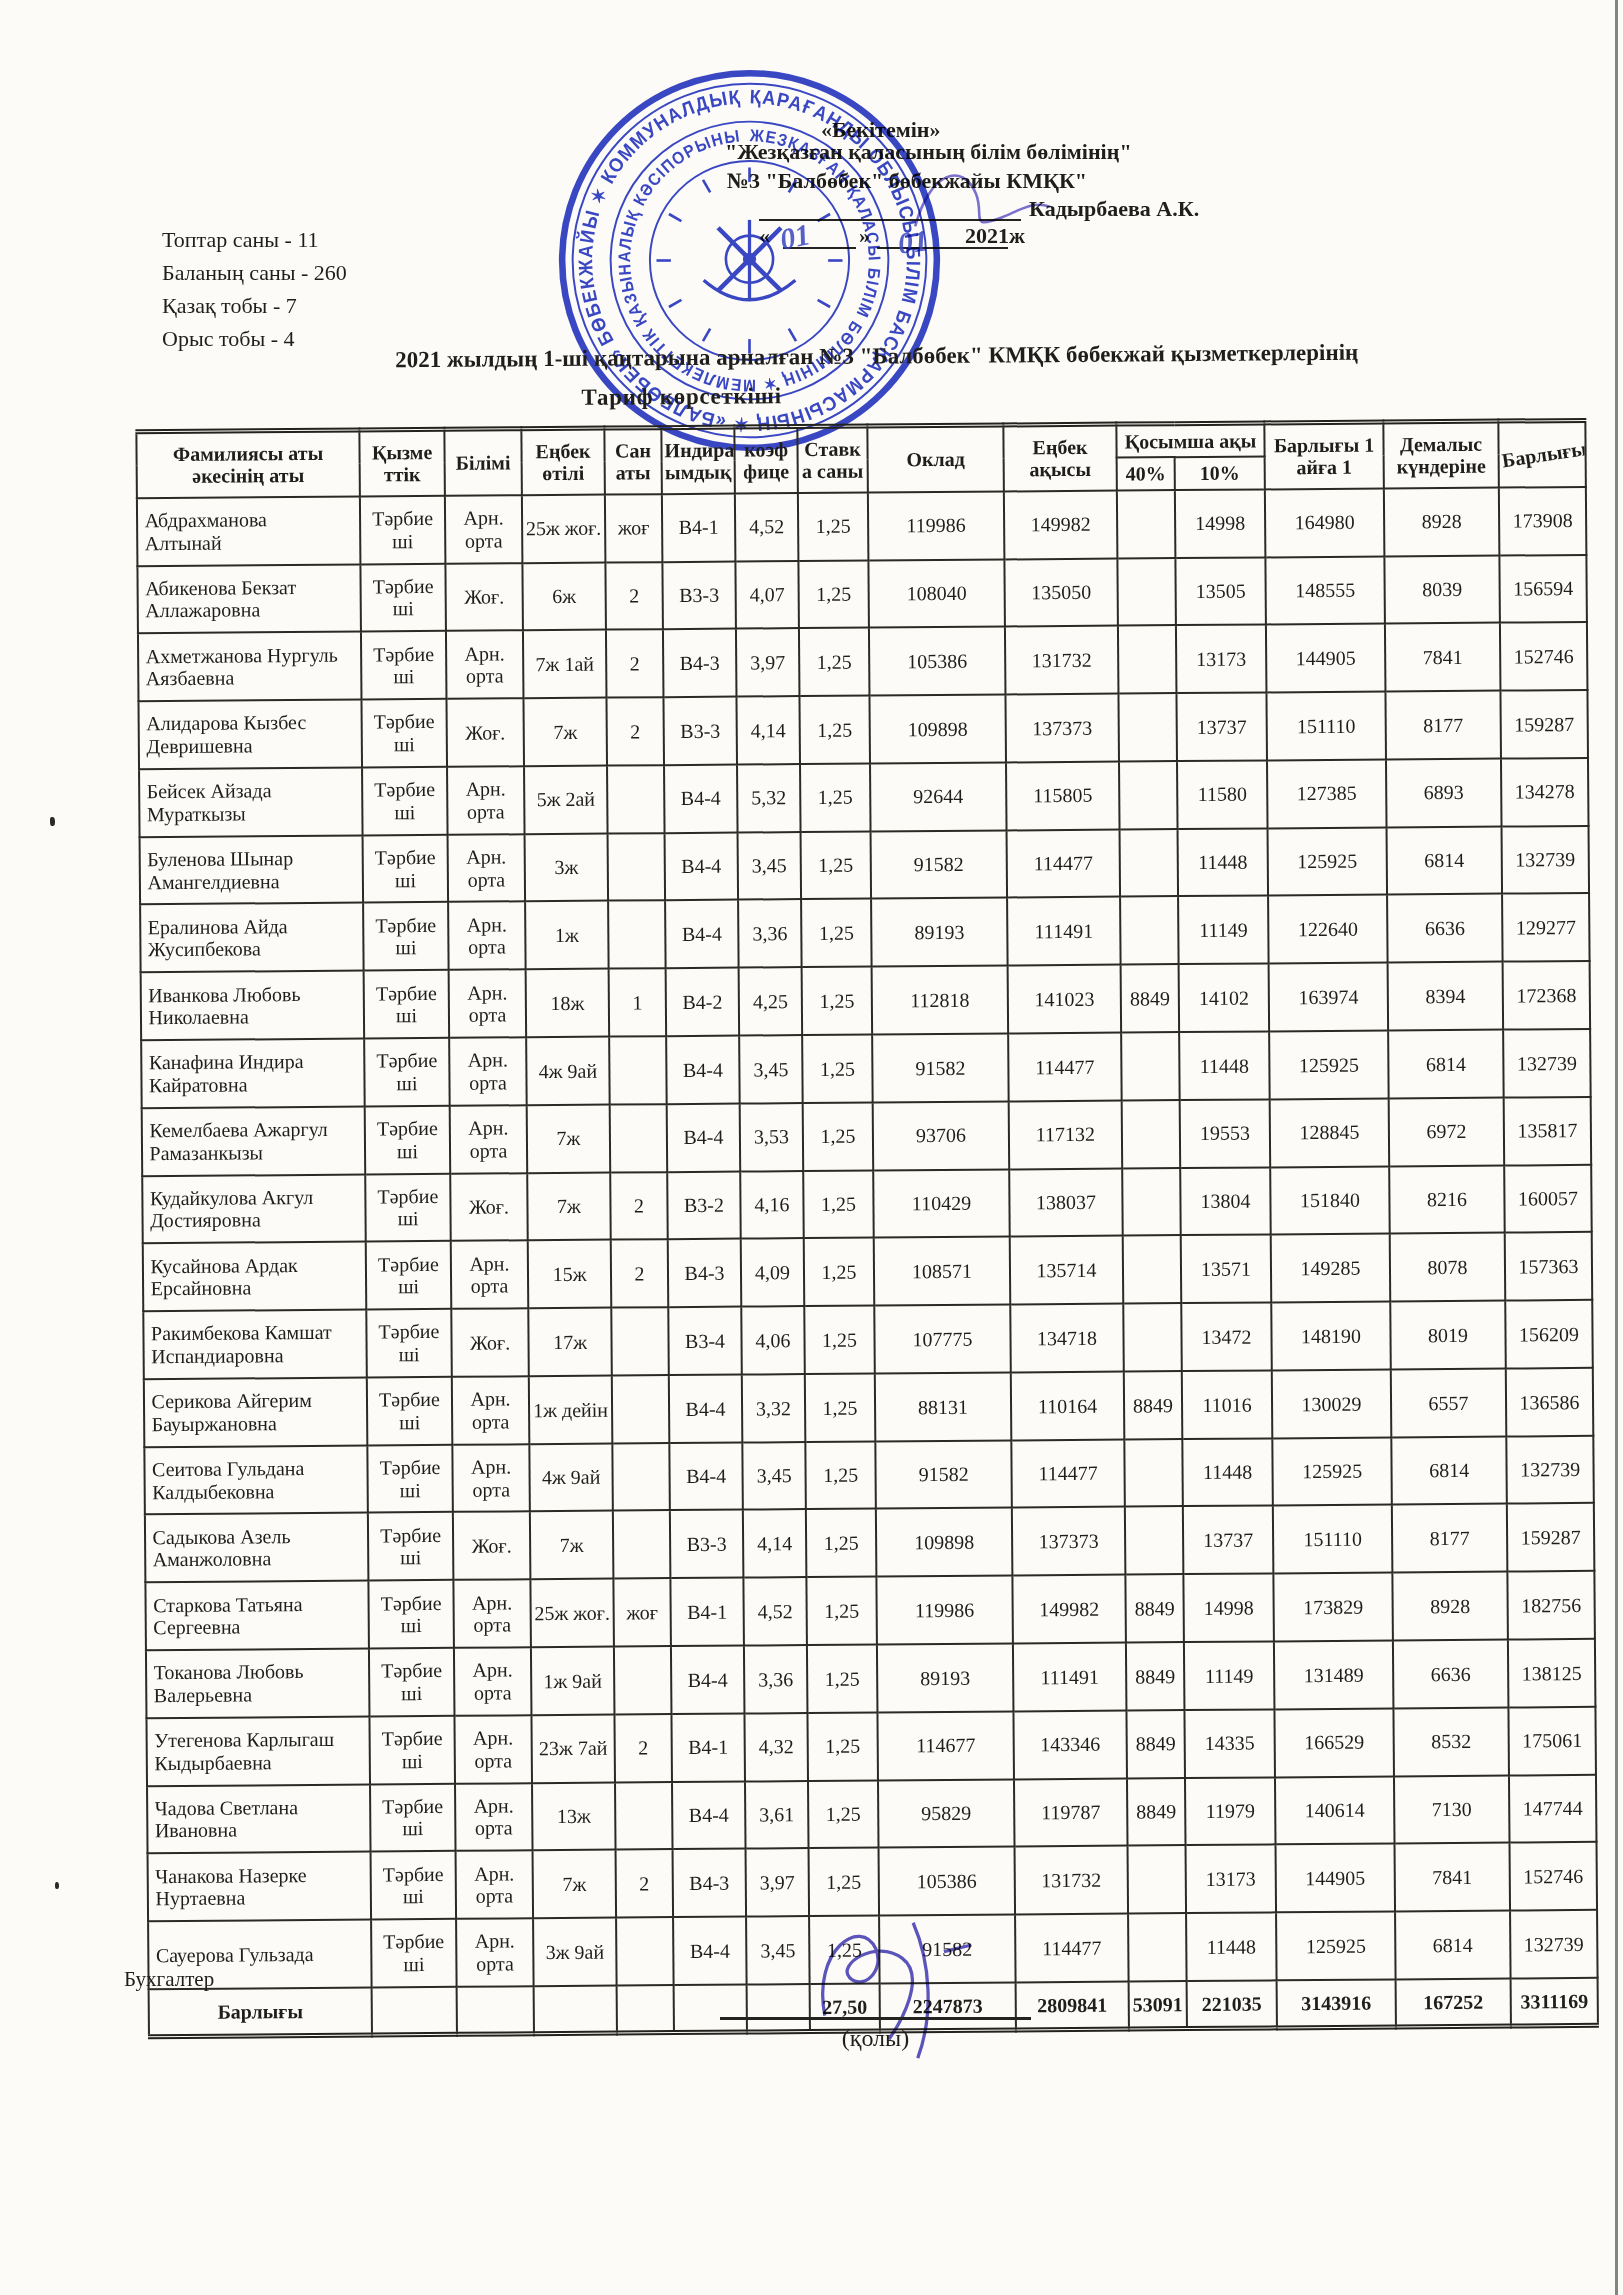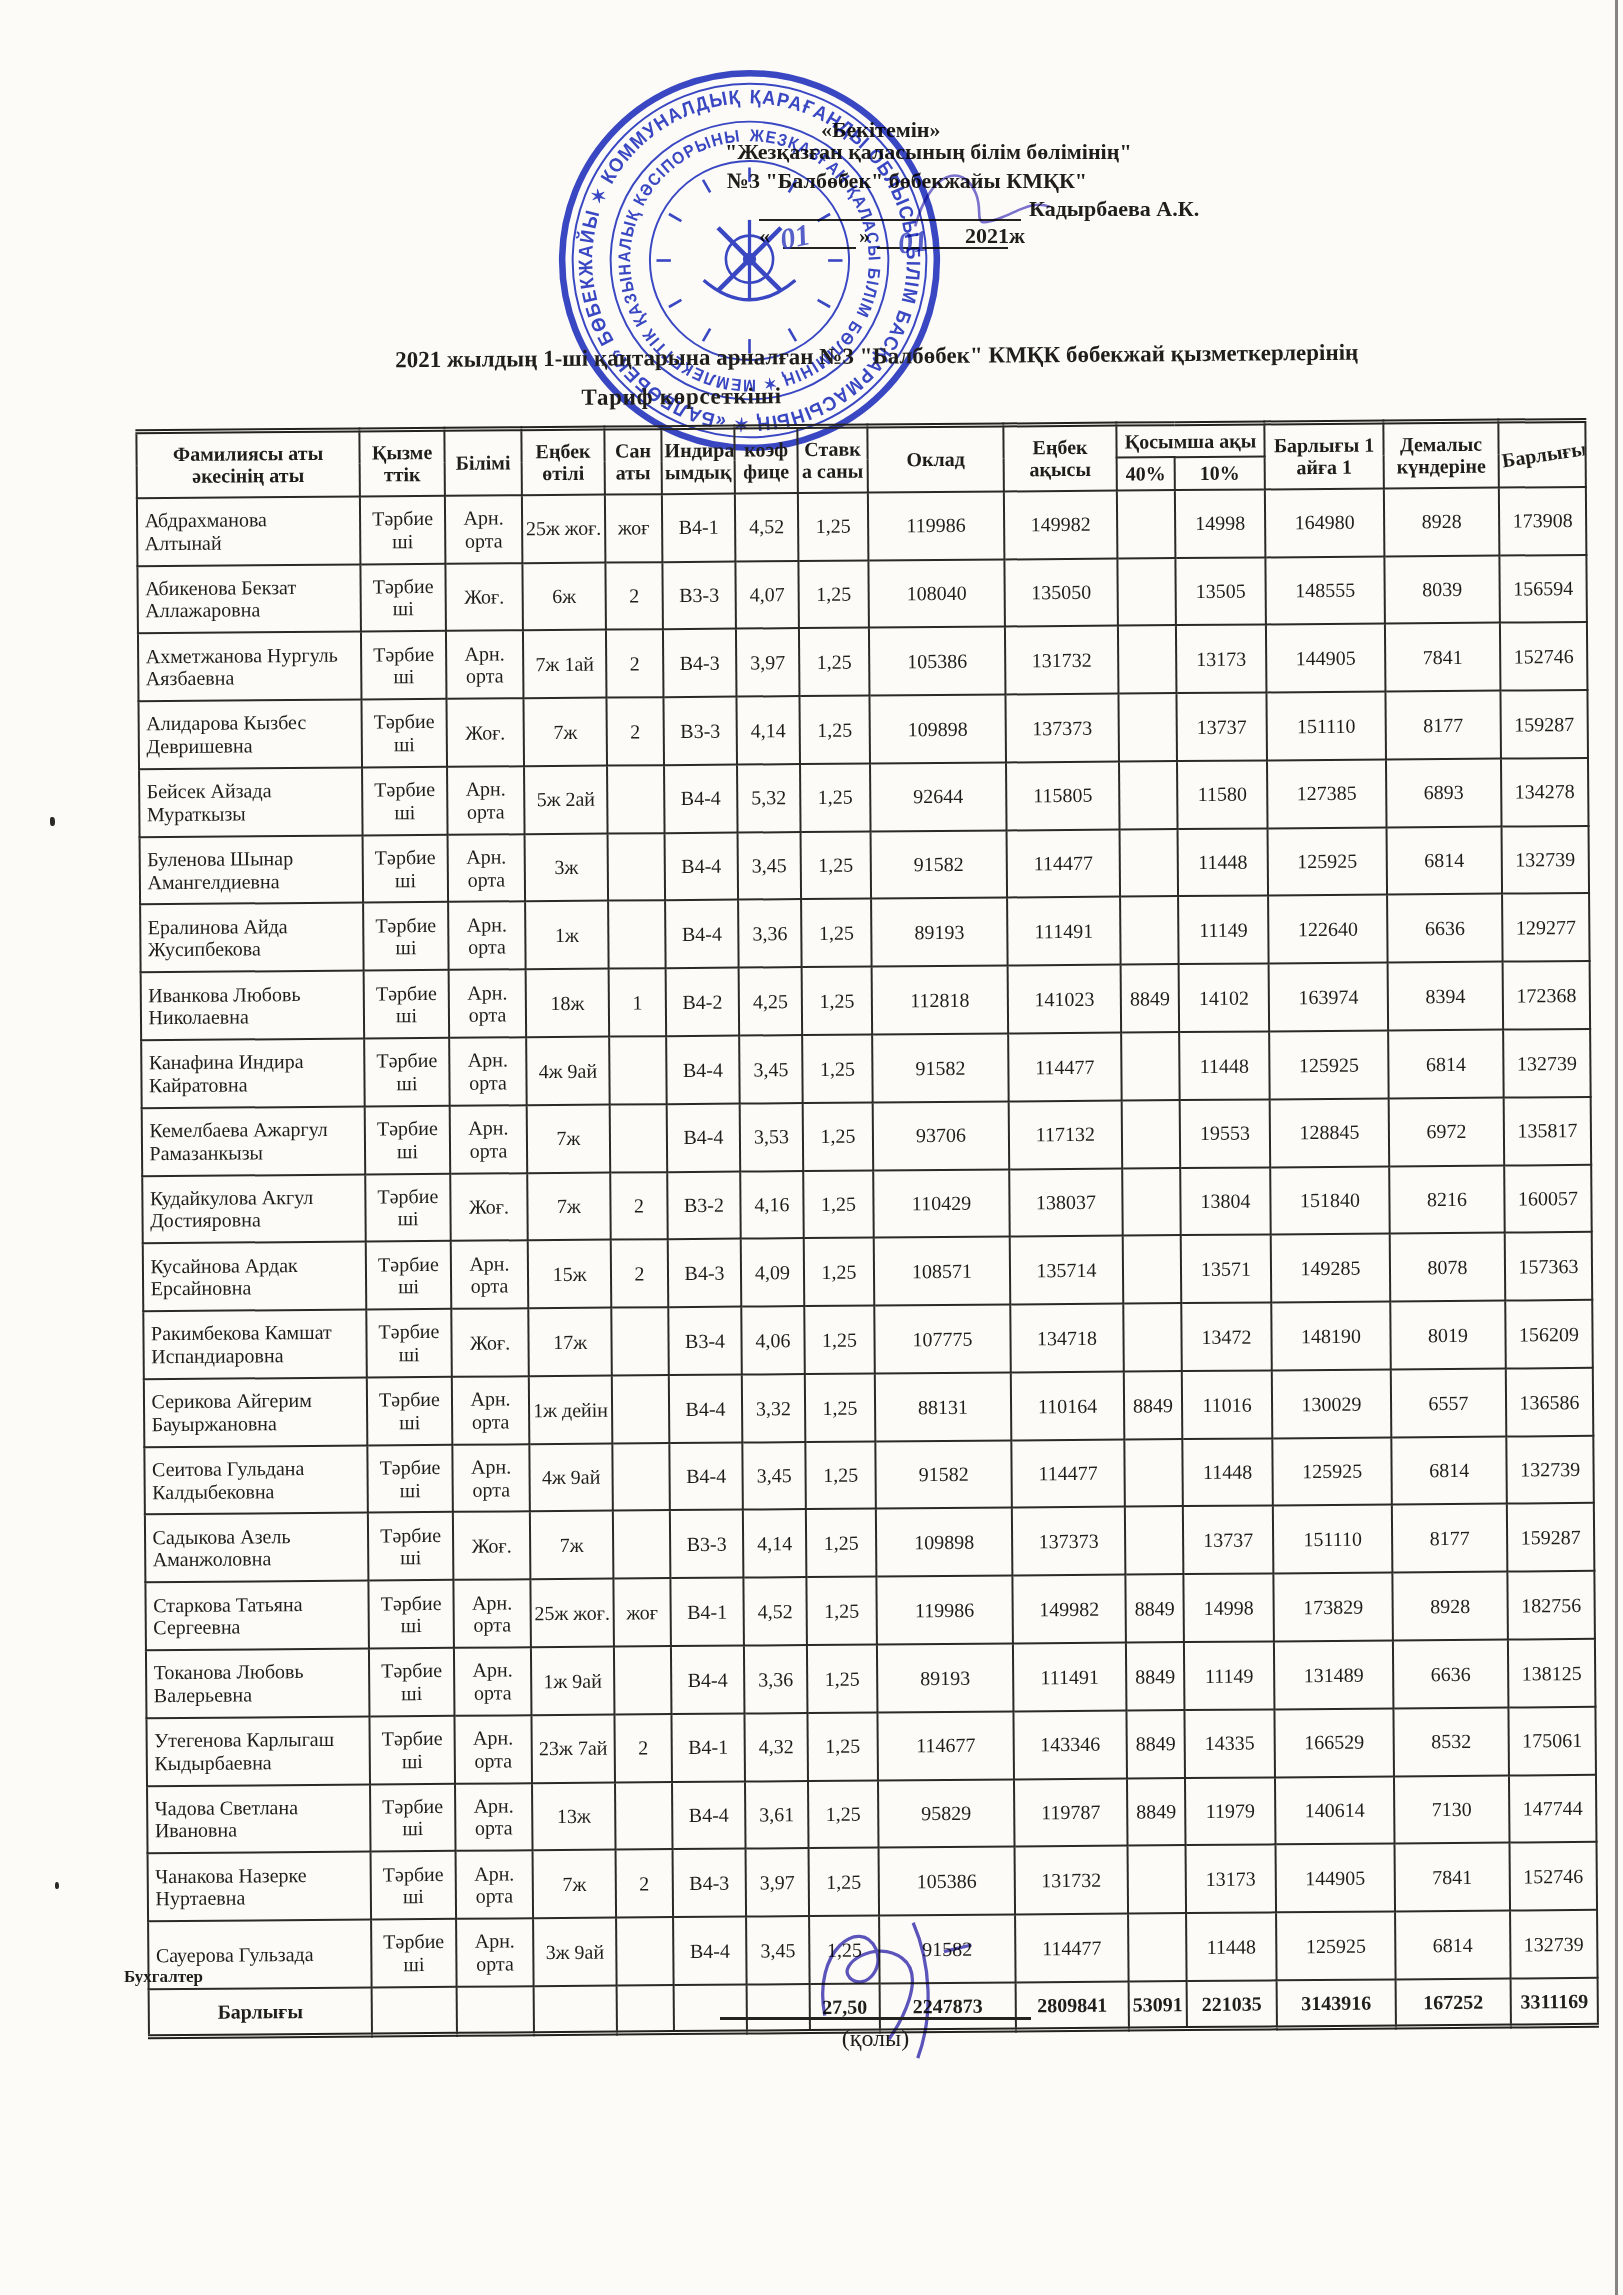--- a/index.html
+++ b/index.html
@@ -32,30 +32,36 @@
            table-layout:fixed;border:2px solid #23221d;border-top:5.2px double #23221d;
            border-bottom:5.2px double #23221d;}
   .tariff th,.tariff td{border:2px solid #2b2a24;padding:2.6px 2.6px;text-align:center;
            font-size:20px;line-height:1.13;overflow:hidden;}
   .tariff th{font-weight:bold;padding:3.9px 2px;}
   .tariff td{height:58px;}
   .tariff td.c-name{text-align:left;padding:3.9px 19.6px 3.9px 6.5px;}
   .tariff .total-row td{font-weight:bold;height:39px;}
   .tariff .total-row td:first-child{text-align:center;}
   .tilt-label{display:inline-block;transform:rotate(-8deg);}
-  .footer-accountant{position:absolute;left:124px;top:1967px;font-size:17px;font-weight:bold;}
+  .footer-accountant{position:absolute;left:124px;top:1967px;font-size:21px;font-weight:normal;}
   .foot-sign{position:absolute;left:779px;top:1911px;mix-blend-mode:multiply;}
   .sig-line{position:absolute;left:720px;top:2017px;width:311px;height:2.6px;background:#24231f;}
   .sig-caption{position:absolute;left:720px;top:2025px;width:311px;text-align:center;font-size:24px;}
 </style>
 </head>
 <body>
 
 <div class="page">
 
+  <div class="info-block">
+    <div>Топтар саны - 11</div>
+    <div>Баланың саны - 260</div>
+    <div>Қазақ тобы - 7</div>
+    <div>Орыс тобы - 4</div>
+  </div>
 
   <div class="approval ap-bekitemin">«Бекітемін»</div>
   <div class="approval ap-org1">"Жезқазған қаласының білім бөлімінің"</div>
   <div class="approval ap-org2">№3 "Балбөбек" бөбекжайы КМҚК"</div>
   <div class="ink-line" style="left:759px;top:219px;width:262px;"></div>
   <div class="approval ap-name">Кадырбаева А.К.</div>
   <div class="approval ap-q1">«</div>
   <div class="ink-line" style="left:783px;top:247px;width:73px;"></div>
   <div class="approval ap-q2">»</div>
   <div class="ink-line" style="left:877px;top:247px;width:131px;"></div>

